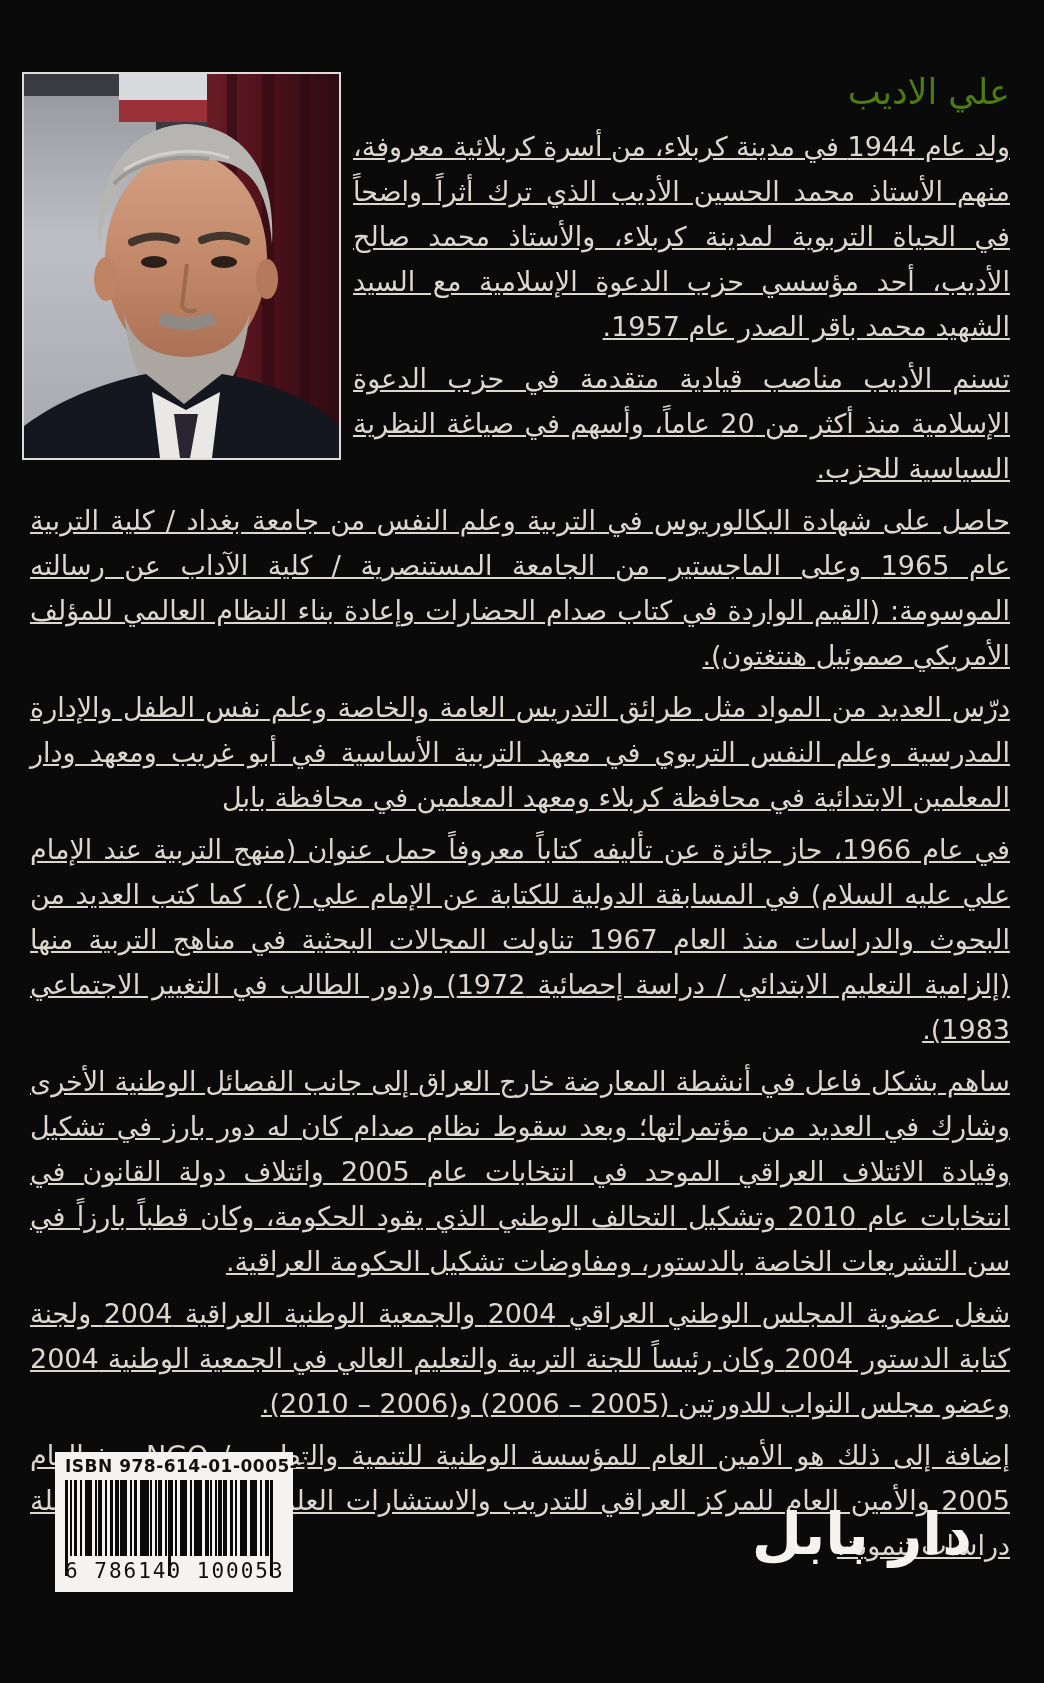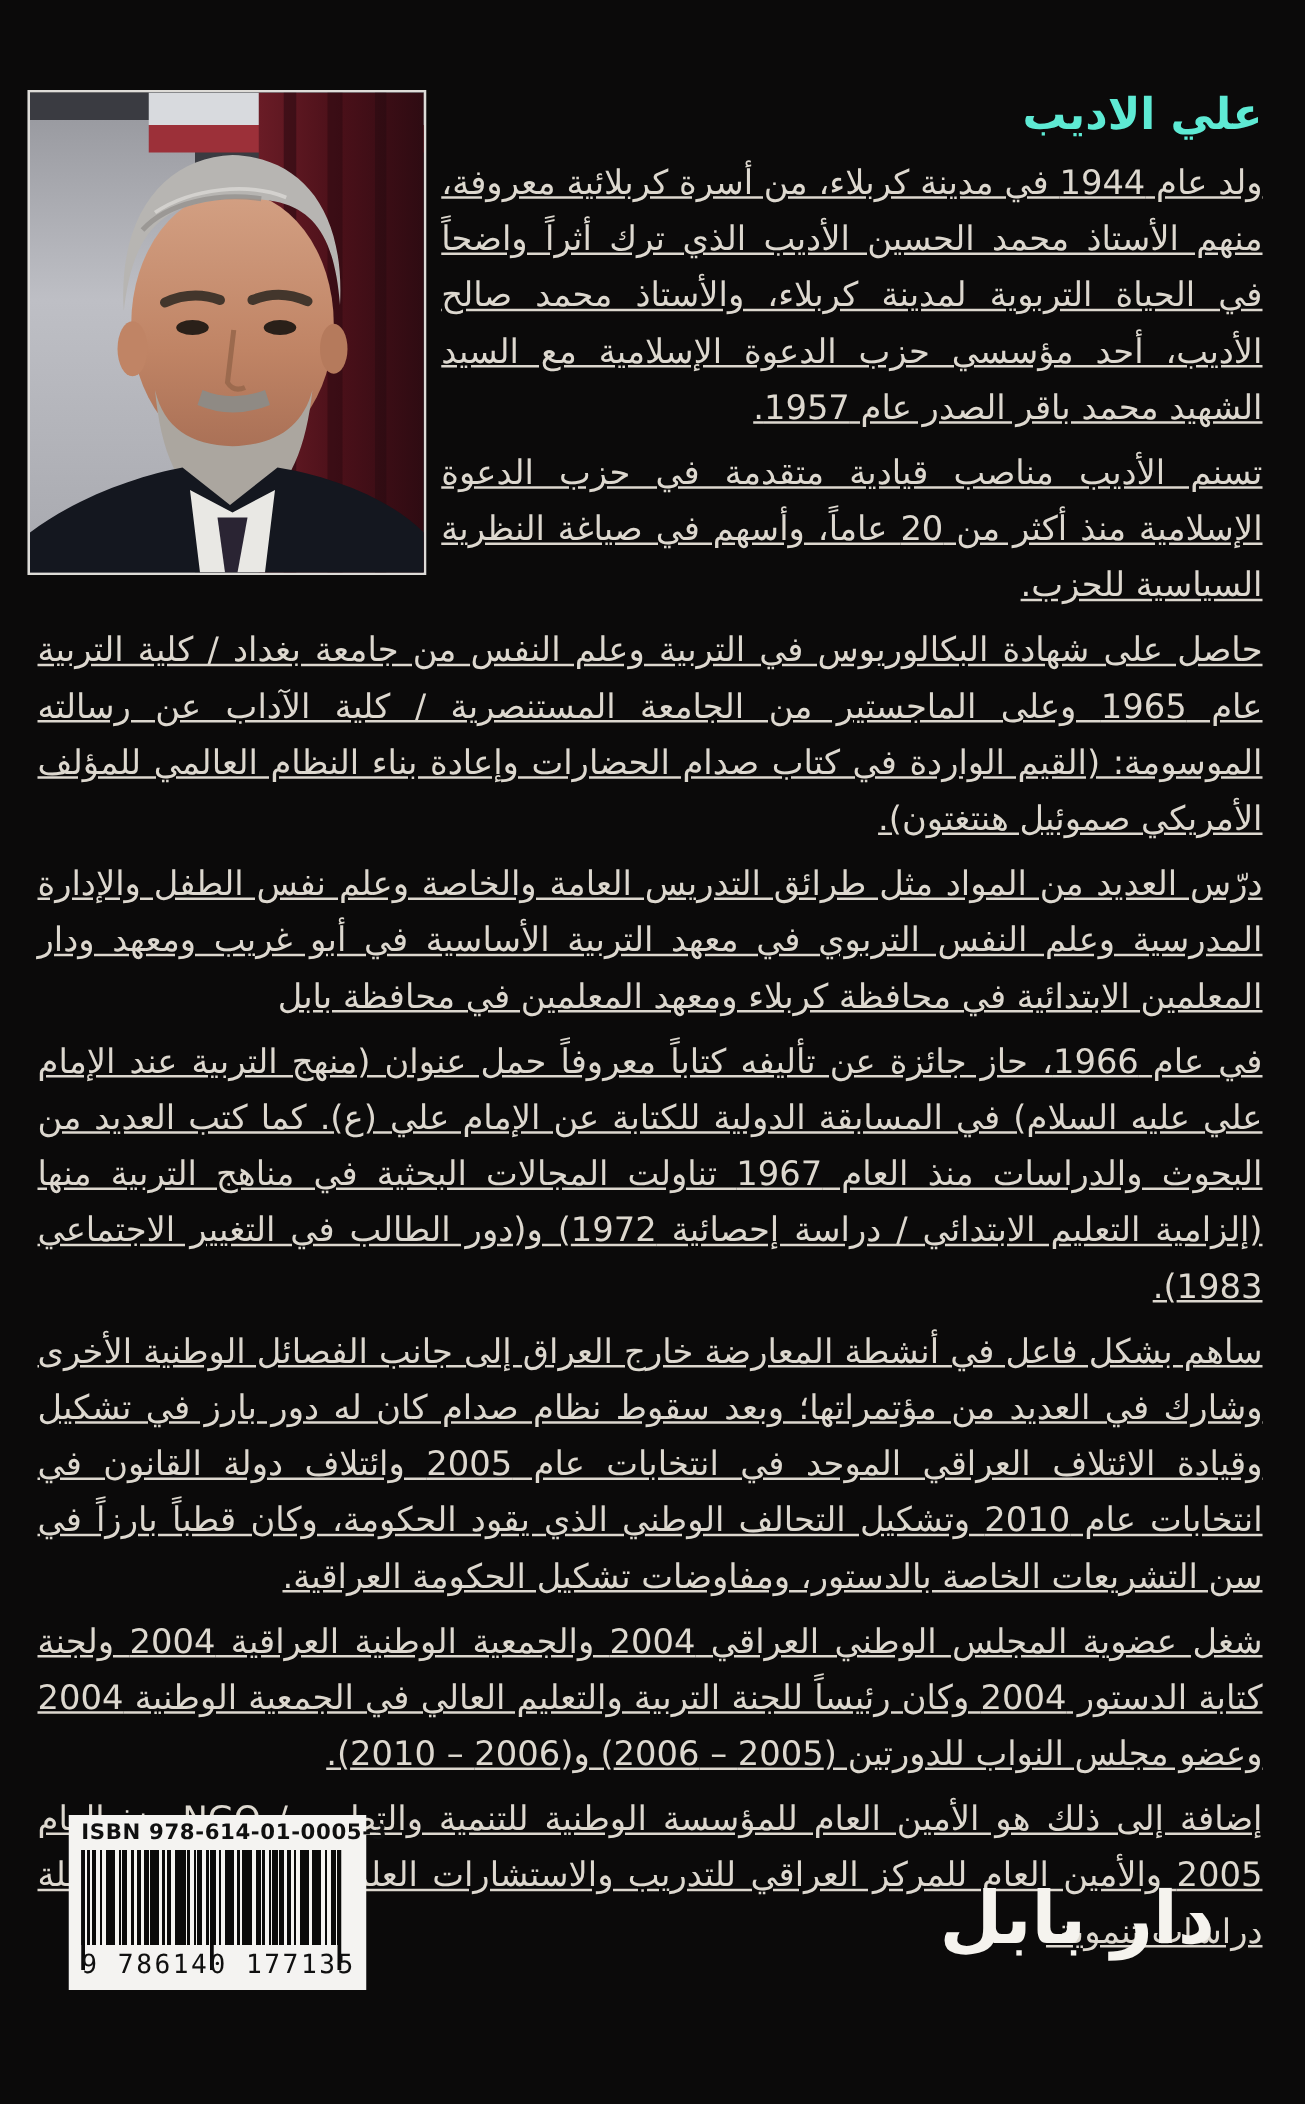--- a/index.html
+++ b/index.html
@@ -11,22 +11,22 @@
     font-family:"DejaVu Sans",sans-serif;
   }
   
   .content{
     position:absolute;left:30px;right:34px;top:56px;
     direction:rtl;
     color:#ddd8cf;
   }
   .content h1{
     margin:14px 0 10px 0;
-    font-size:35px;line-height:44px;font-weight:700;
-    color:#5eead4;text-align:right;
+    font-size:35px;line-height:44px;font-weight:400;
+    color:#4d7c0f;text-align:right;
   }
   .content p{
     margin:0 0 7px 0;
     font-size:27px;line-height:45px;
     text-align:justify;
     text-decoration:underline;
   }
   
   .photo{
     float:left;
@@ -161,18 +161,18 @@
 
   </div>
 
   <div class="barcode">
     <div class="isbn-text">ISBN 978-614-01-0005-3</div>
     <div class="bars">
       <div class="guard g-left"></div>
       <div class="guard g-mid"></div>
       <div class="guard g-right"></div>
     </div>
-    <div class="digits">9 786140 177135</div>
+    <div class="digits">6 786140 100053</div>
   </div>
 
   <div class="publisher">دار بابل</div>
 
 </div>
 
 </body></html>

